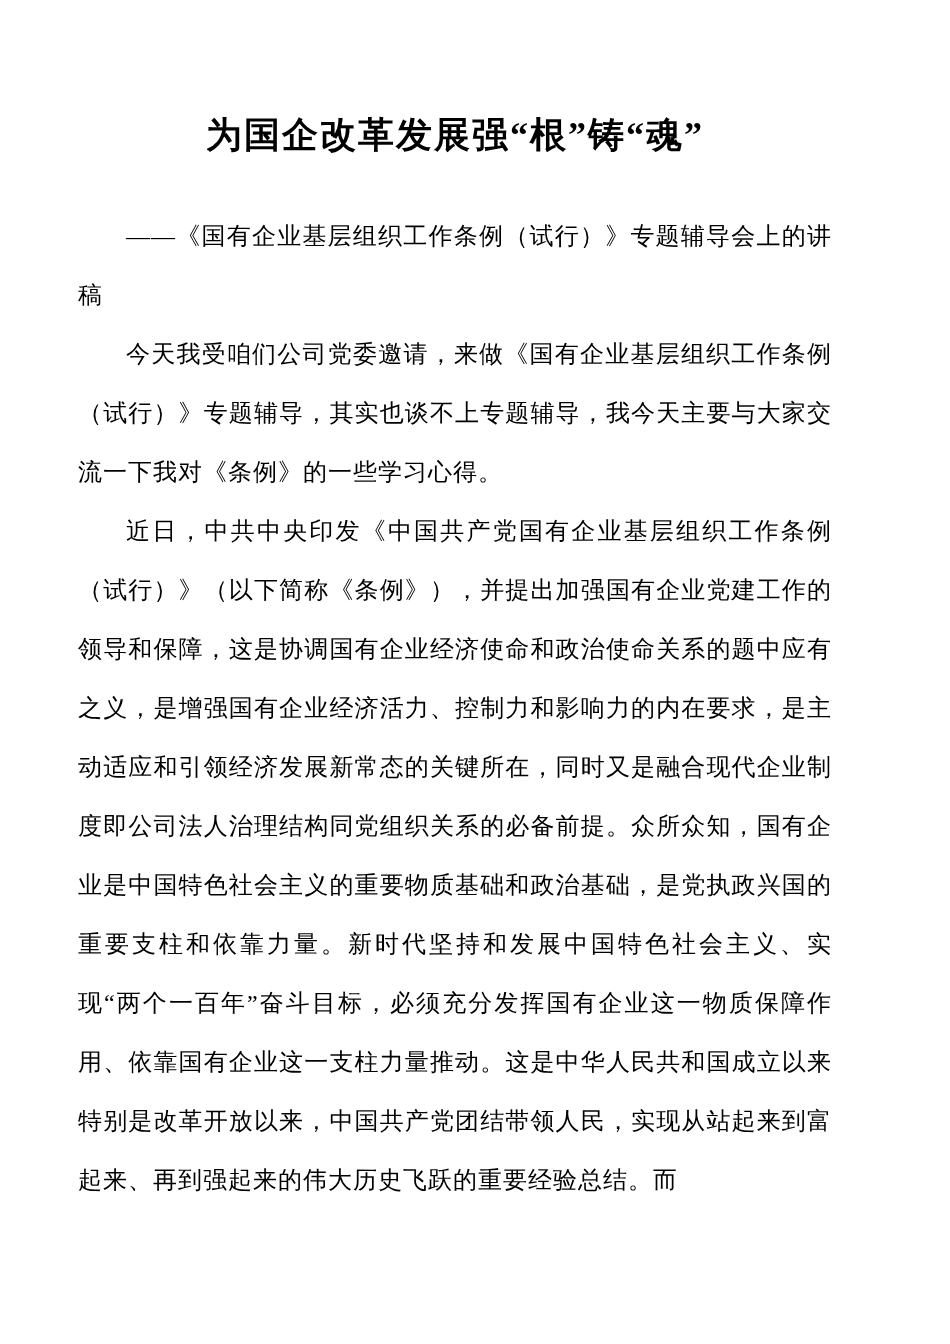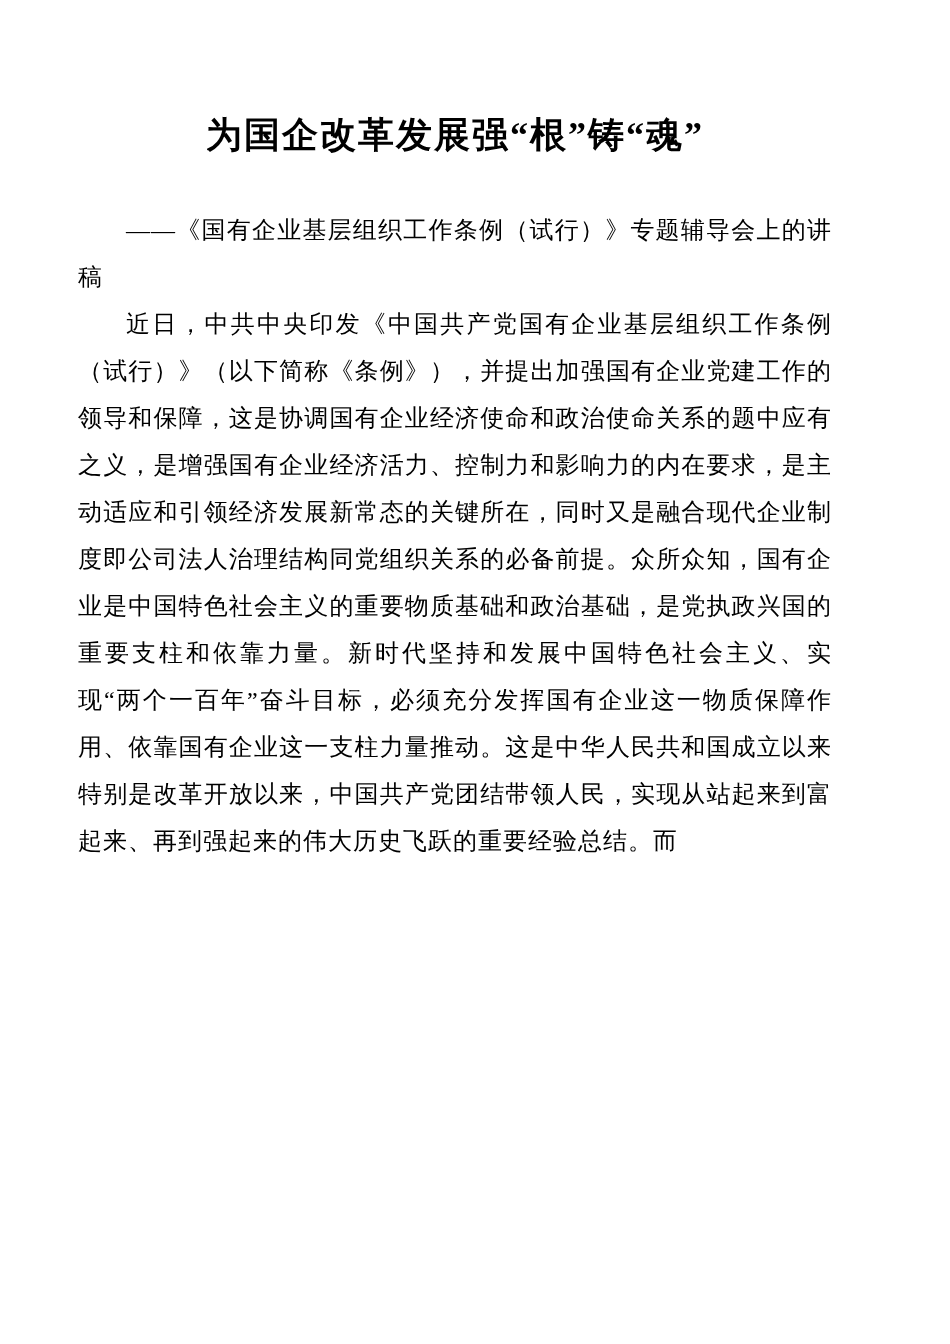--- a/index.html
+++ b/index.html
@@ -23,30 +23,31 @@
       font-size: 36px;
       font-weight: bold;
       text-align: center;
       letter-spacing: 2px;
       margin: 0 0 48px 0;
       line-height: 1.3;
     }
     .doc-body p {
       margin: 0;
       font-size: 24px;
-      line-height: 47px;
+      line-height: 59px;
       letter-spacing: 1px;
       text-align: justify;
       text-indent: 2em;
       word-break: break-all;
     }
   </style>
 </head>
 <body>
 
 <div class="page">
   <h1 class="doc-title">为国企改革发展强“根”铸“魂”</h1>
 
   <div class="doc-body">
     <p>——《国有企业基层组织工作条例（试行）》专题辅导会上的讲稿</p>
+    <p>今天我受咱们公司党委邀请，来做《国有企业基层组织工作条例（试行）》专题辅导，其实也谈不上专题辅导，我今天主要与大家交流一下我对《条例》的一些学习心得。</p>
     <p>近日，中共中央印发《中国共产党国有企业基层组织工作条例（试行）》（以下简称《条例》），并提出加强国有企业党建工作的领导和保障，这是协调国有企业经济使命和政治使命关系的题中应有之义，是增强国有企业经济活力、控制力和影响力的内在要求，是主动适应和引领经济发展新常态的关键所在，同时又是融合现代企业制度即公司法人治理结构同党组织关系的必备前提。众所众知，国有企业是中国特色社会主义的重要物质基础和政治基础，是党执政兴国的重要支柱和依靠力量。新时代坚持和发展中国特色社会主义、实现“两个一百年”奋斗目标，必须充分发挥国有企业这一物质保障作用、依靠国有企业这一支柱力量推动。这是中华人民共和国成立以来特别是改革开放以来，中国共产党团结带领人民，实现从站起来到富起来、再到强起来的伟大历史飞跃的重要经验总结。而</p>
   </div>
 </div>
 
 </body></html>

